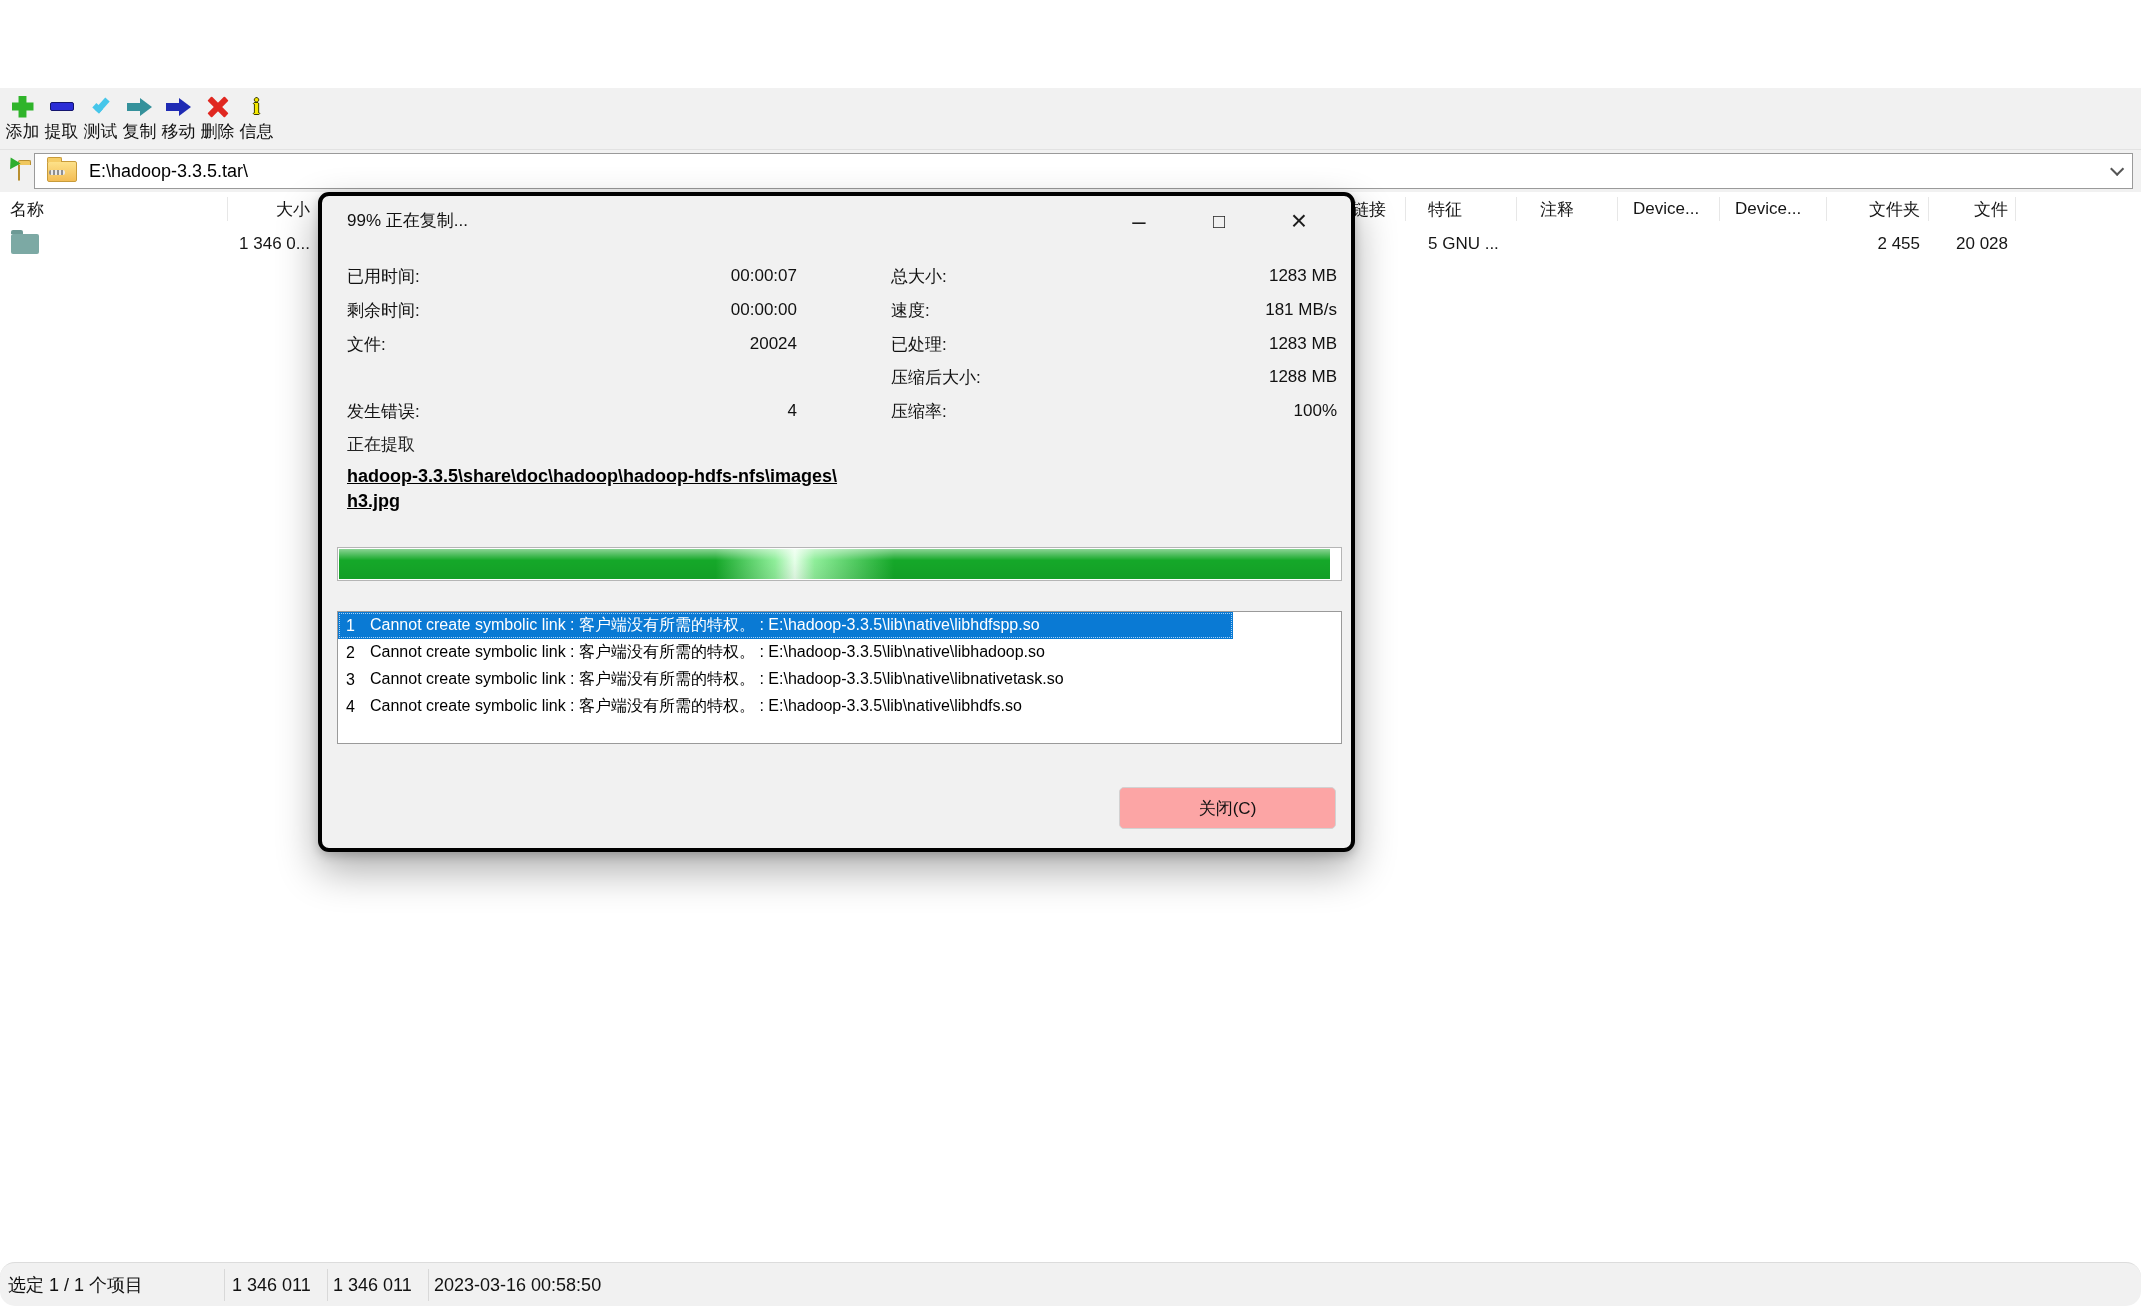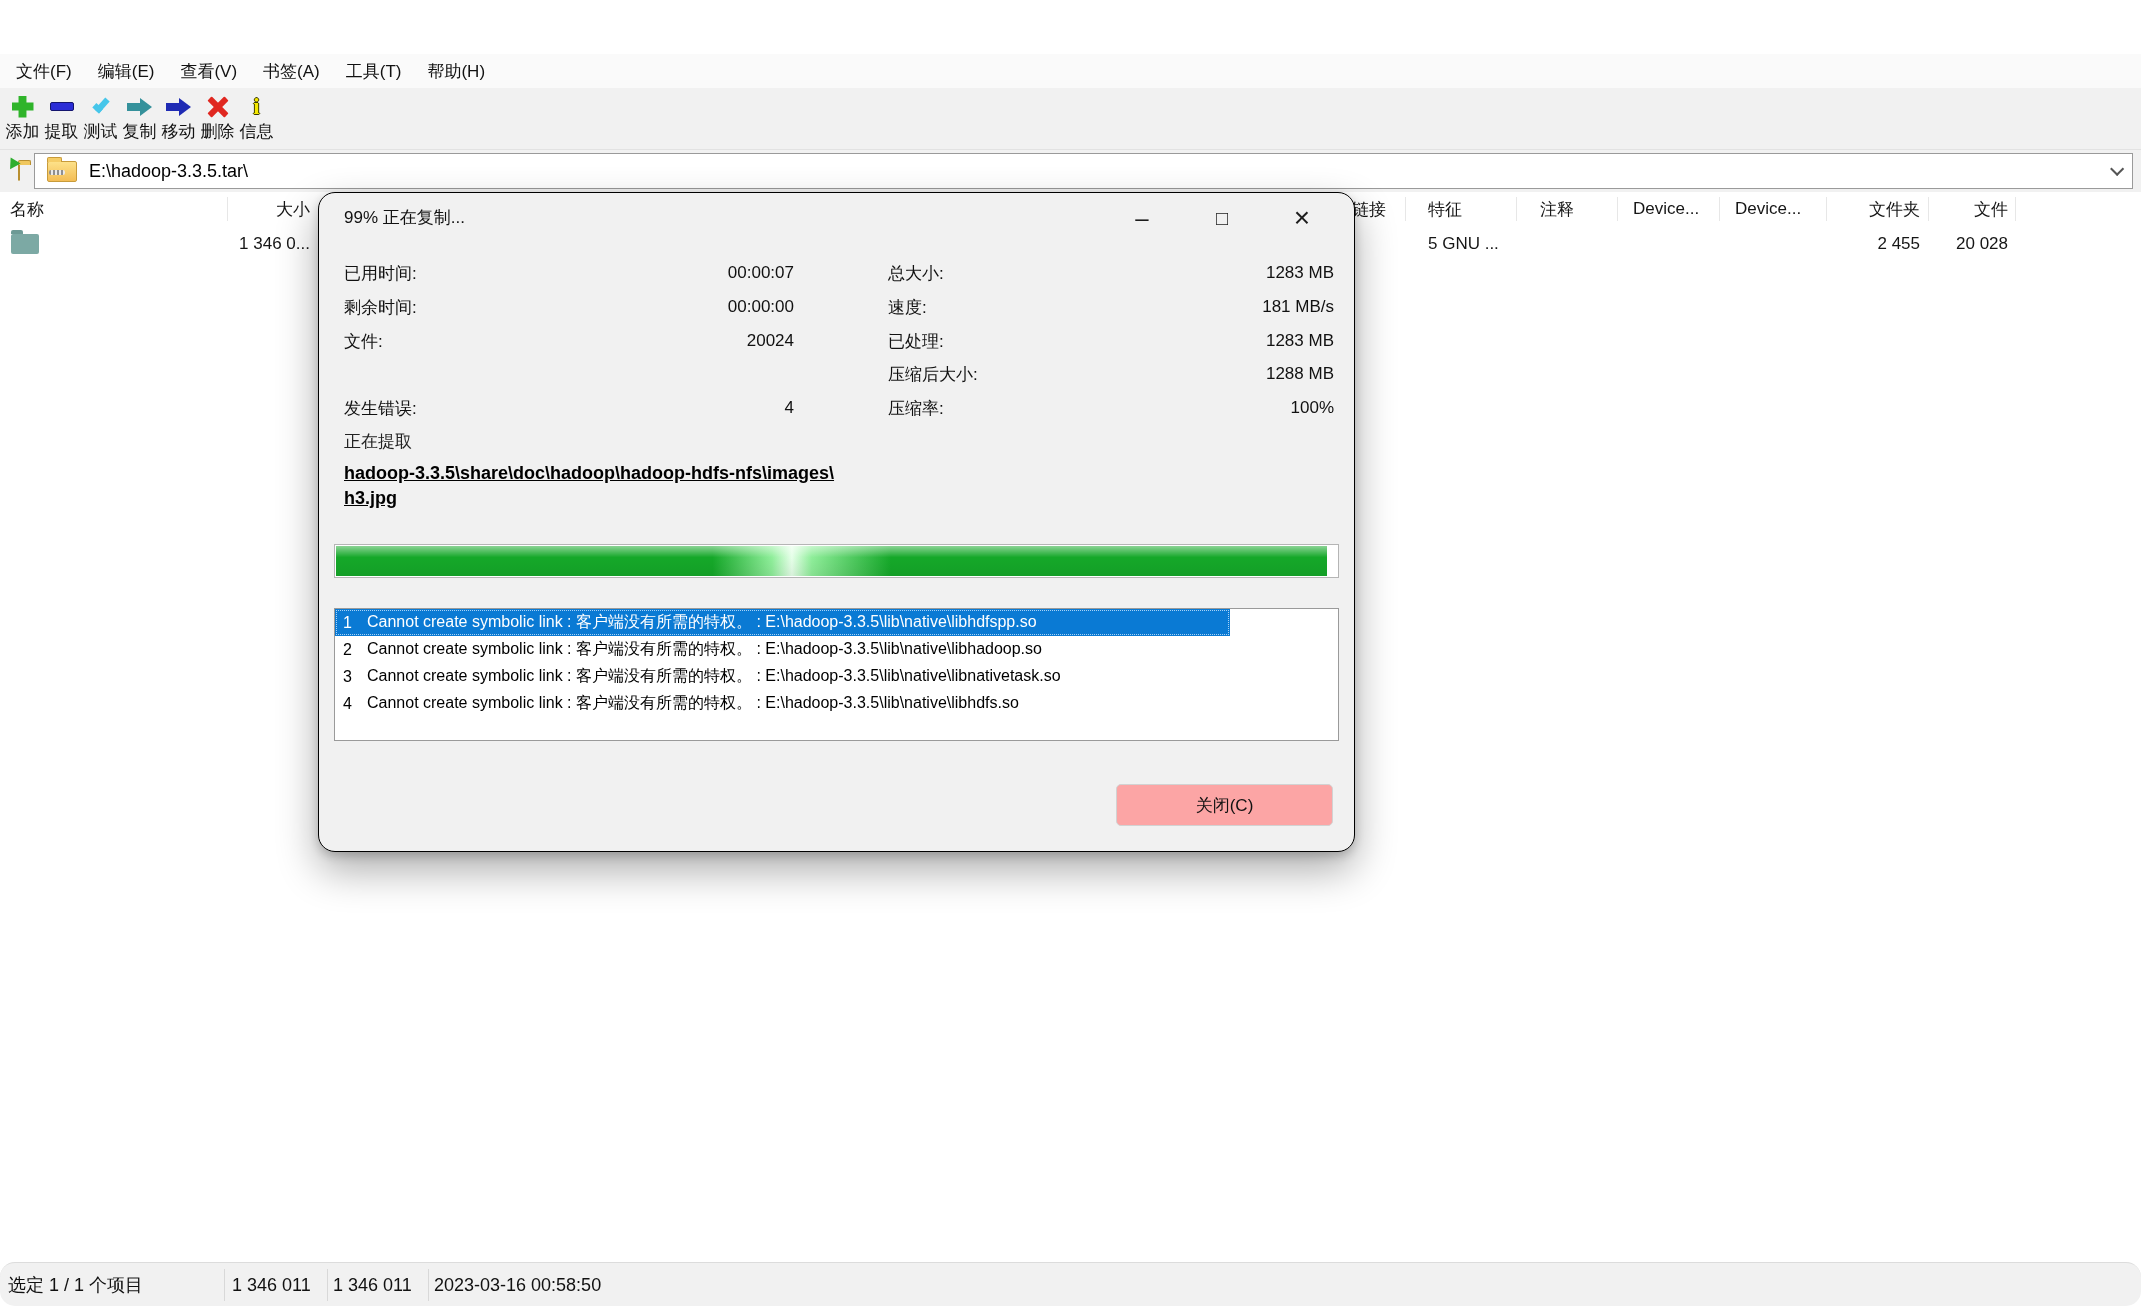--- a/index.html
+++ b/index.html
@@ -87,21 +87,21 @@
              background:#6d9a95;border-radius:2px 2px 0 0;}
 
   
   .statusbar{position:absolute;bottom:0;left:0;right:0;height:44px;background:#f1f1f1;
              border-top:1px solid #dcdcdc;font-size:18px;color:#111;border-radius:15px;}
   .sb{position:absolute;top:0;height:44px;display:flex;align-items:center;white-space:nowrap;}
   .sbdiv{position:absolute;top:6px;height:32px;width:1px;background:#d8d8d8;}
 
   
   .dialog{position:absolute;left:318px;top:192px;width:1037px;height:660px;background:#f1f1f1;
-          border:1px solid #000000;border-radius:17px;
+          border:4px solid #000000;border-radius:11px;
           box-shadow:0 18px 42px rgba(0,0,0,.33),0 4px 10px rgba(0,0,0,.18);}
   .dlg-title{position:absolute;left:25px;top:0;height:48px;display:flex;align-items:center;
              font-size:17px;color:#111;}
   .dlg-controls{position:absolute;right:12px;top:2px;height:46px;display:flex;}
   .dwc{width:80px;display:flex;align-items:center;justify-content:center;font-size:19px;
        color:#1c1c1c;background:none;border:none;}
   .stat{position:absolute;height:24px;font-size:17px;color:#111;display:flex;align-items:center;}
   .sl-l{left:25px;}  .sv-l{left:325px;width:150px;justify-content:flex-end;}
   .sl-r{left:569px;} .sv-r{left:845px;width:170px;justify-content:flex-end;}
   .r1{top:68px;} .r2{top:102px;} .r3{top:136px;} .r4{top:169px;} .r5{top:203px;}
@@ -124,28 +124,20 @@
   .close-btn{position:absolute;left:797px;top:591px;width:217px;height:42px;background:#fca5a5;
           border:1px solid #d2d2d2;border-radius:5px;font-size:17px;color:#111;
           display:flex;align-items:center;justify-content:center;}
 </style>
 </head>
 <body>
 
 <div class="win">
 
 
-  <div class="menubar">
-    <span class="menu-item">文件(F)</span>
-    <span class="menu-item">编辑(E)</span>
-    <span class="menu-item">查看(V)</span>
-    <span class="menu-item">书签(A)</span>
-    <span class="menu-item">工具(T)</span>
-    <span class="menu-item">帮助(H)</span>
-  </div>
 
   <div class="toolbar">
     <button class="tool">
       <span class="ticon">
           <span class="i-add"></span>
         </span>
       <span class="tlabel">添加</span>
     </button>
     <button class="tool">
       <span class="ticon">

